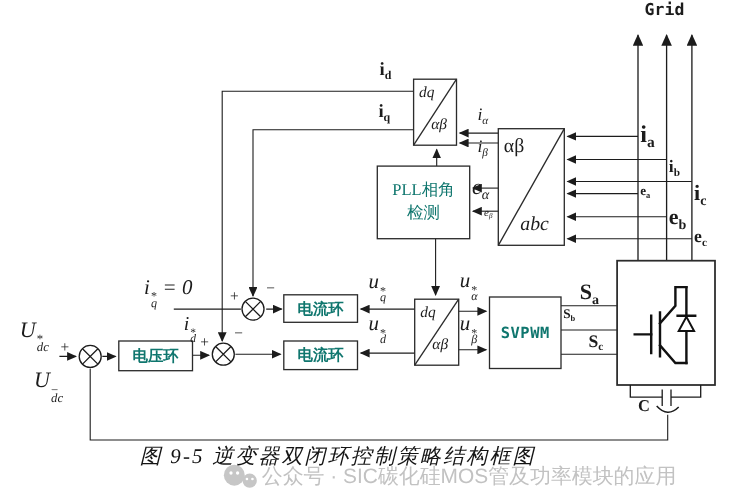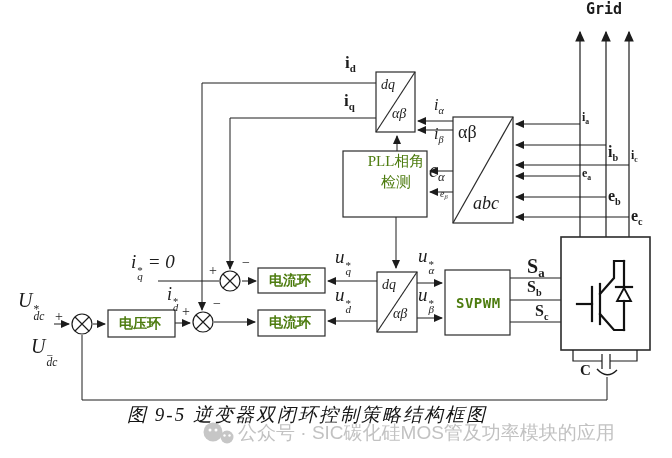--- a/index.html
+++ b/index.html
@@ -8,22 +8,22 @@
   #wires{position:absolute;left:0;top:0;z-index:1;}
   .lbl{position:absolute;white-space:nowrap;color:#1c1c1c;z-index:2;
        font-family:"Liberation Serif",serif;line-height:1;}
   .i{font-style:italic;}
   .b{font-weight:bold;}
   .sub{font-size:64%;vertical-align:-0.35em;}
   .ss{display:inline-flex;flex-direction:column;align-items:flex-start;line-height:0.6;
       font-size:58%;vertical-align:-0.5em;margin-left:1px;font-style:normal;}
   .ss .sb{font-style:italic;}
   .sfx{margin-left:5px;}
-  .blocktext{position:absolute;display:flex;align-items:center;
-             color:#4d7c0f;z-index:2;text-align:center;padding-left:11px;}
+  .blocktext{position:absolute;display:flex;align-items:center;justify-content:center;
+             color:#0f766e;z-index:2;text-align:center;}
   .hei{font-family:Liberation Mono, monospace;font-weight:bold;}
   .mono{font-family:"DejaVu Sans Mono","Liberation Mono",monospace;}
   .caption{position:absolute;left:0;text-align:center;color:#141414;z-index:3;}
   .wm{position:absolute;color:#c2c2c2;z-index:0;
       font-family:"Liberation Sans","DejaVu Sans",sans-serif;}
 </style>
 </head>
 <body>
 
 <div id="stage">
@@ -144,29 +144,29 @@
   <div class="lbl mono b" style="left:586px;top:2px;font-size:15px">Grid</div>
 
   <div class="lbl b" style="left:345px;top:54px;font-size:17px"><span>i</span><span class="sub">d</span></div>
   <div class="lbl b" style="left:344px;top:92px;font-size:17px"><span>i</span><span class="sub">q</span></div>
 
   <div class="lbl i" style="left:434px;top:97px;font-size:16px"><span>i</span><span class="sub">α</span></div>
   <div class="lbl i" style="left:434px;top:126px;font-size:16px"><span>i</span><span class="sub">β</span></div>
   <div class="lbl i" style="left:429px;top:160px;font-size:20px"><span>e</span><span class="sub">α</span></div>
   <div class="lbl i" style="left:440px;top:189px;font-size:10px"><span>e</span><span class="sub">β</span></div>
 
-  <div class="lbl b" style="left:582px;top:111px;font-size:12px"><span>i</span><span class="sub">a</span></div>
+  <div class="lbl b" style="left:582px;top:111px;font-size:22px"><span>i</span><span class="sub">a</span></div>
   <div class="lbl b" style="left:608px;top:144px;font-size:16px"><span>i</span><span class="sub">b</span></div>
-  <div class="lbl b" style="left:631px;top:149px;font-size:12px"><span>i</span><span class="sub">c</span></div>
+  <div class="lbl b" style="left:631px;top:166px;font-size:20px"><span>i</span><span class="sub">c</span></div>
   <div class="lbl b" style="left:582px;top:167px;font-size:12px"><span>e</span><span class="sub">a</span></div>
-  <div class="lbl b" style="left:608px;top:188px;font-size:16px"><span>e</span><span class="sub">b</span></div>
+  <div class="lbl b" style="left:608px;top:188px;font-size:20px"><span>e</span><span class="sub">b</span></div>
   <div class="lbl b" style="left:631px;top:208px;font-size:16px"><span>e</span><span class="sub">c</span></div>
 
   <div class="lbl b" style="left:527px;top:256px;font-size:20px"><span>S</span><span class="sub">a</span></div>
-  <div class="lbl b" style="left:527px;top:279px;font-size:16px"><span>S</span><span class="sub">b</span></div>
+  <div class="lbl b" style="left:512px;top:279px;font-size:12px"><span>S</span><span class="sub">b</span></div>
   <div class="lbl b" style="left:535px;top:303px;font-size:16px"><span>S</span><span class="sub">c</span></div>
 
   <div class="lbl i" style="left:131px;top:252px;font-size:19px"><span>i</span><span class="ss">
         <span>*</span>
         <span class="sb">q</span>
       </span><span class="sfx">= 0</span></div>
   <div class="lbl i" style="left:167px;top:285px;font-size:18px"><span>i</span><span class="ss">
         <span>*</span>
         <span class="sb">d</span>
       </span></div>

